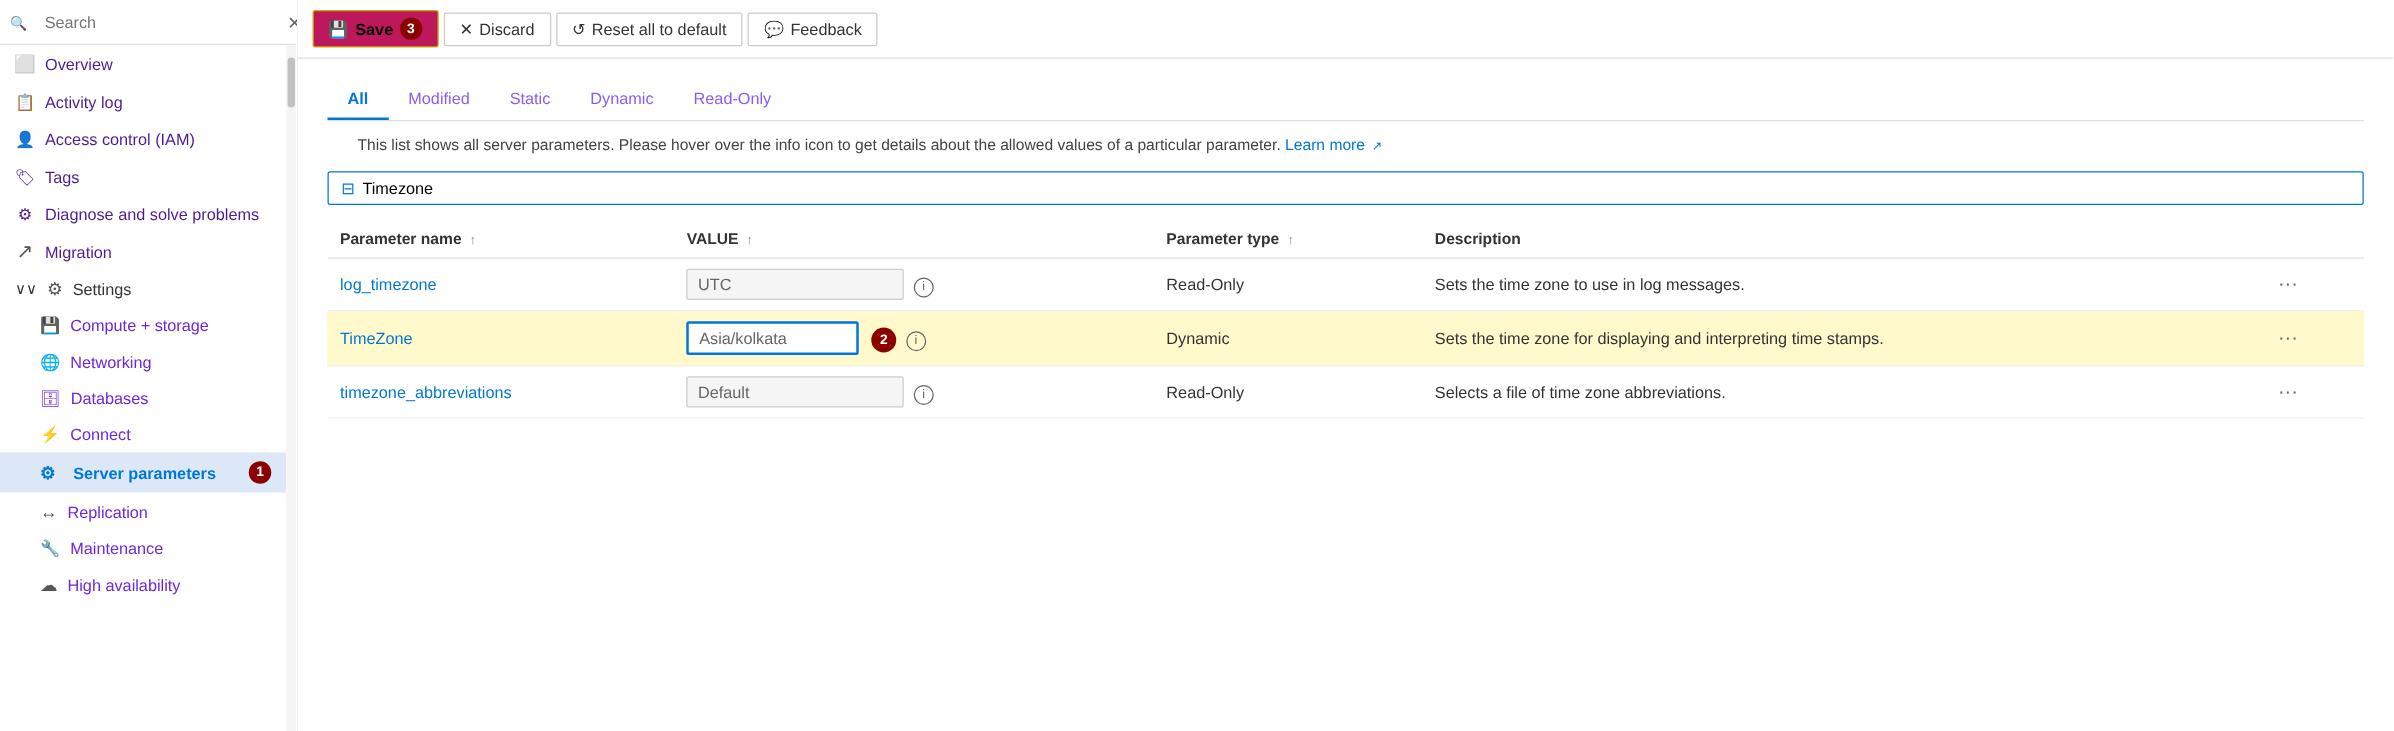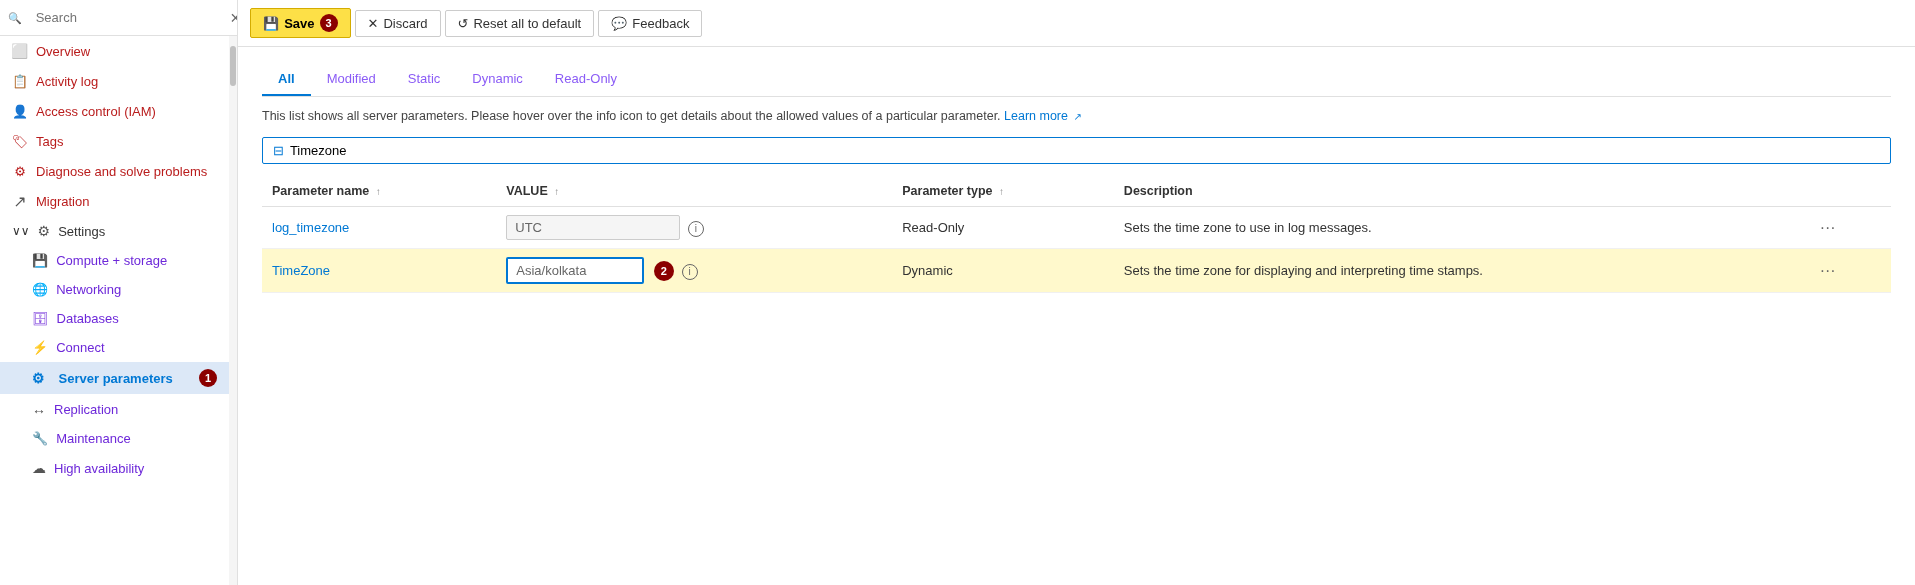--- a/index.html
+++ b/index.html
@@ -5,46 +5,46 @@
     * { box-sizing: border-box; margin: 0; padding: 0; }
     body { font-family: 'Segoe UI', Arial, sans-serif; font-size: 13px; background: #fff; color: #333; overflow: hidden; }
     .app-container { display: flex; height: 585px; width: 1915px; }
 
     
     .sidebar { width: 238px; min-width: 238px; background: #fff; border-right: 1px solid #e0e0e0; display: flex; flex-direction: column; overflow-y: auto; }
     .sidebar-search { display: flex; align-items: center; padding: 6px 8px; border-bottom: 1px solid #e0e0e0; gap: 6px; }
     .sidebar-search input { flex: 1; border: 1px solid #ccc; padding: 4px 8px; font-size: 12px; border-radius: 2px; outline: none; }
     .sidebar-close-btn { background: none; border: none; cursor: pointer; color: #666; font-size: 14px; padding: 2px 4px; }
     .sidebar-scroll { flex: 1; overflow-y: auto; }
-    .sidebar-item { display: flex; align-items: center; padding: 7px 12px; cursor: pointer; gap: 8px; color: #b91c1c; font-size: 13px; }
+    .sidebar-item { display: flex; align-items: center; padding: 7px 12px; cursor: pointer; gap: 8px; color: #4c1d95; font-size: 13px; }
     .sidebar-item .icon { width: 16px; height: 16px; display: inline-flex; align-items: center; justify-content: center; flex-shrink: 0; }
     .sidebar-group-header { display: flex; align-items: center; padding: 7px 12px; cursor: pointer; gap: 8px; color: #333; font-size: 13px; }
     .sidebar-subitem { display: flex; align-items: center; padding: 7px 12px 7px 32px; cursor: pointer; gap: 8px; color: #6d28d9; font-size: 13px; }
     .sidebar-subitem.active { background: #dce8f7; color: #0078d4; font-weight: 600; }
 
     
     .sidebar-scroll::-webkit-scrollbar { width: 4px; }
     .sidebar-scroll::-webkit-scrollbar-thumb { background: #ccc; }
 
     
     .sidebar-scrollbar { width: 8px; display: flex; flex-direction: column; align-items: center; padding: 2px 0; background: #f5f5f5; }
     .sidebar-scrollbar-thumb { width: 6px; height: 40px; background: #c1c1c1; border-radius: 3px; margin-top: 8px; cursor: pointer; }
 
     
     .main-content { flex: 1; display: flex; flex-direction: column; overflow: hidden; }
     .toolbar { display: flex; align-items: center; padding: 8px 12px; border-bottom: 1px solid #e0e0e0; gap: 4px; background: #fff; }
     .btn { display: inline-flex; align-items: center; gap: 5px; padding: 5px 12px; font-size: 13px; border: 1px solid #ccc; background: #fff; cursor: pointer; border-radius: 2px; color: #333; }
-    .btn.primary { background: #fde047; border-color: #d4ac00; color: #000; font-weight: 600; }
+    .btn.primary { background: #be185d; border-color: #d4ac00; color: #000; font-weight: 600; }
     .badge-circle { width: 18px; height: 18px; border-radius: 50%; background: #8b0000; color: #fff; font-size: 11px; font-weight: bold; display: inline-flex; align-items: center; justify-content: center; }
 
     .content-area { flex: 1; padding: 16px 24px; overflow-y: auto; }
     .tabs { display: flex; gap: 0; border-bottom: 1px solid #e0e0e0; margin-bottom: 12px; }
     .tab { padding: 8px 16px; cursor: pointer; font-size: 13px; color: #8b5cf6; border-bottom: 2px solid transparent; }
     .tab.active { color: #0078d4; border-bottom: 2px solid #0078d4; font-weight: 600; }
-    .info-text { font-size: 12.5px; color: #444; margin-bottom: 14px; }
+    .info-text { font-size: 12.5px; color: #444; margin-bottom: 14px; margin-left: 24px; }
     .info-text a { color: #0078d4; text-decoration: none; }
     .filter-bar { display: flex; align-items: center; border: 1px solid #0078d4; border-radius: 2px; padding: 5px 10px; margin-bottom: 12px; gap: 6px; background: #fff; }
     .filter-bar input { border: none; outline: none; flex: 1; font-size: 13px; }
     .filter-icon { color: #0078d4; font-size: 13px; }
 
     
     table { width: 100%; border-collapse: collapse; }
     thead tr { background: #fff; }
     th { text-align: left; padding: 8px 10px; font-size: 12.5px; font-weight: 600; color: #333; border-bottom: 1px solid #e0e0e0; white-space: nowrap; }
     th .sort-icon { color: #888; font-size: 10px; margin-left: 3px; }
@@ -252,18 +252,28 @@
             <td style="background:#fff9cc;">
               <input type="text" class="value-input editable" value="Asia/kolkata" style="background: rgb(255, 255, 255); border: 2px solid rgb(0, 120, 212); width: 138px;">
               <span class="badge-2">2</span>
               <span class="info-icon">i</span>
             </td>
             <td>Dynamic</td>
             <td>Sets the time zone for displaying and interpreting time stamps.</td>
             <td><button class="more-btn">···</button></td>
           </tr>
 
+          <tr>
+            <td><a class="param-link">timezone_abbreviations</a></td>
+            <td>
+              <input type="text" class="value-input" value="Default" readonly="" style="">
+              <span class="info-icon">i</span>
+            </td>
+            <td>Read-Only</td>
+            <td>Selects a file of time zone abbreviations.</td>
+            <td><button class="more-btn">···</button></td>
+          </tr>
         </tbody>
       </table>
 
     </div>
   </div>
 </div>
 
 </body></html>

